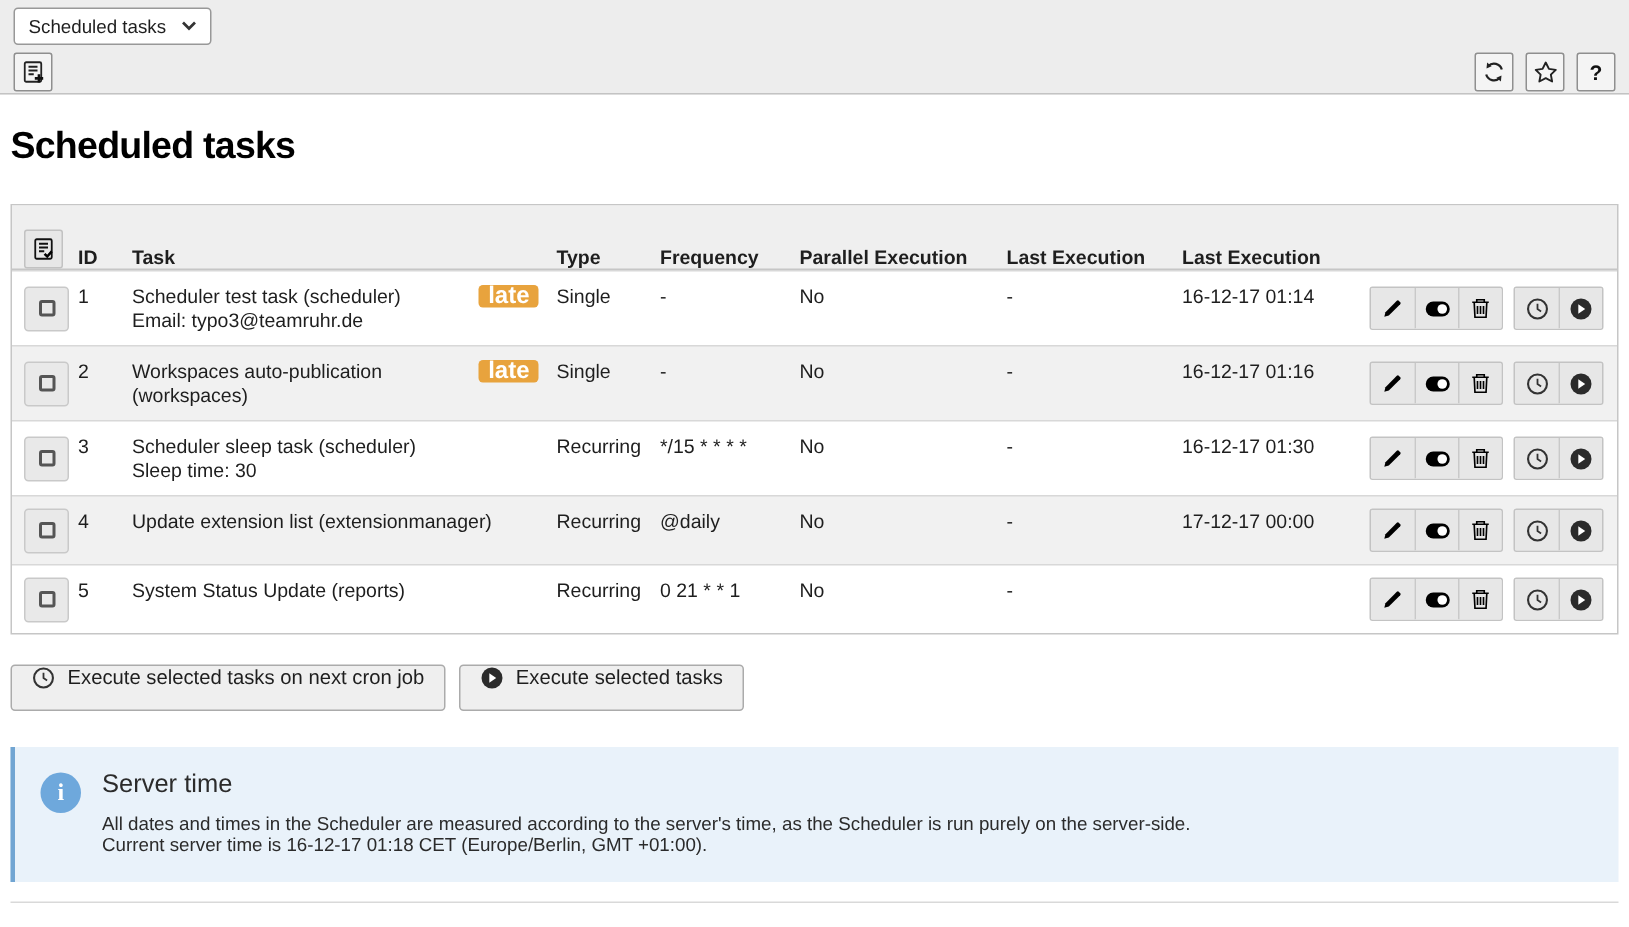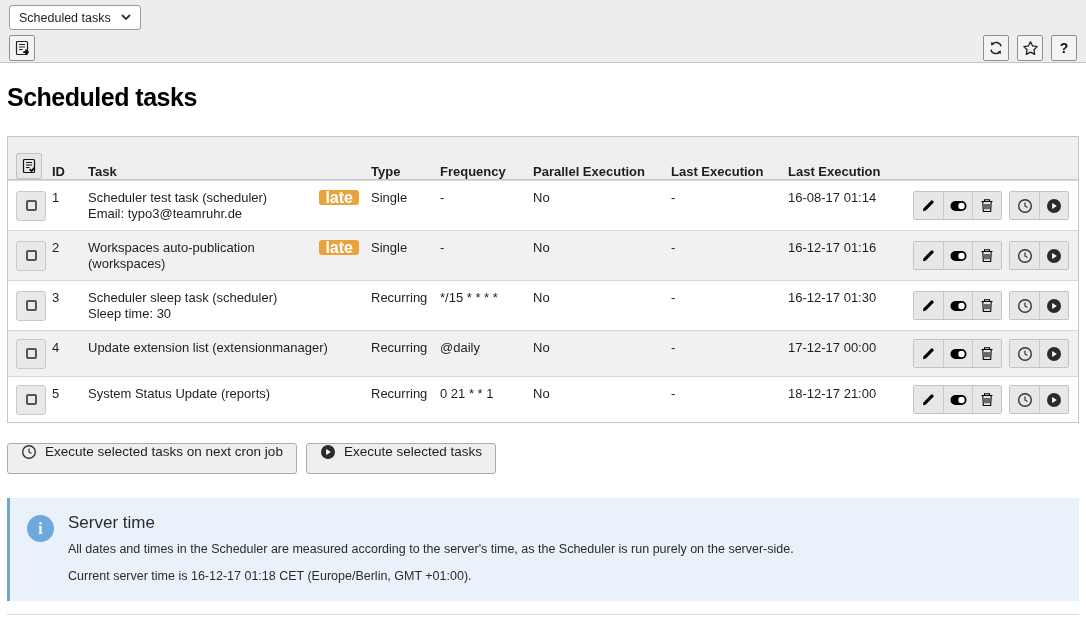--- a/index.html
+++ b/index.html
@@ -171,21 +171,21 @@
     align-items: center;
     justify-content: center;
     font-family: "Liberation Serif", serif;
     font-weight: bold;
     font-size: 16px;
     flex: 0 0 27px;
     margin-top: 2px;
   }
   .callout-title { font-size: 17px; font-weight: normal; color: #2b2b2b; margin-bottom: 9px; }
   .callout-line { font-size: 12.5px; color: #2b2b2b; }
-  .callout-line + .callout-line { margin-top: 13px; }
+  .callout-line + .callout-line { }
   .bottom-rule { border-top: 1px solid #d9d9d9; margin-top: 13px; }
   svg { display: block; }
 </style>
 </head>
 <body>
 
 <div class="docheader">
   <div class="module-select">
     <span>Scheduled tasks</span>
     <span>
@@ -275,21 +275,21 @@
         <div class="task-text tcell">
           <div>Scheduler test task (scheduler)</div>
           <div class="task-detail">Email: typo3@teamruhr.de</div>
         </div>
         <span class="badge-late">late</span>
       </div>
       <div class="col-type tcell">Single</div>
       <div class="col-freq tcell">-</div>
       <div class="col-par tcell">No</div>
       <div class="col-last tcell">-</div>
-      <div class="col-next tcell">16-08-17 01:14</div>
+      <div class="col-next tcell">16-12-17 01:14</div>
       <div class="col-actions">
         <div class="agroup">
           <div class="abtn">
               <span>
                 <svg width="15" height="15" viewBox="0 0 16 16">
                   <path d="M2 14l.8-3.2L10.9 2.7a1 1 0 0 1 1.4 0l1 1a1 1 0 0 1 0 1.4L5.2 13.2 2 14z" fill="#000"></path>
                 </svg>
               </span>
             </div>
           <div class="abtn">
@@ -541,21 +541,20 @@
       <div class="col-id tcell">5</div>
       <div class="col-task">
         <div class="task-text tcell" style="max-width:270px;">
           <div>System Status Update (reports)</div>
         </div>
       </div>
       <div class="col-type tcell">Recurring</div>
       <div class="col-freq tcell">0 21 * * 1</div>
       <div class="col-par tcell">No</div>
       <div class="col-last tcell">-</div>
-      <div class="col-next tcell">18-12-17 21:00</div>
       <div class="col-actions">
         <div class="agroup">
           <div class="abtn">
               <span>
                 <svg width="15" height="15" viewBox="0 0 16 16">
                   <path d="M2 14l.8-3.2L10.9 2.7a1 1 0 0 1 1.4 0l1 1a1 1 0 0 1 0 1.4L5.2 13.2 2 14z" fill="#000"></path>
                 </svg>
               </span>
             </div>
           <div class="abtn">

